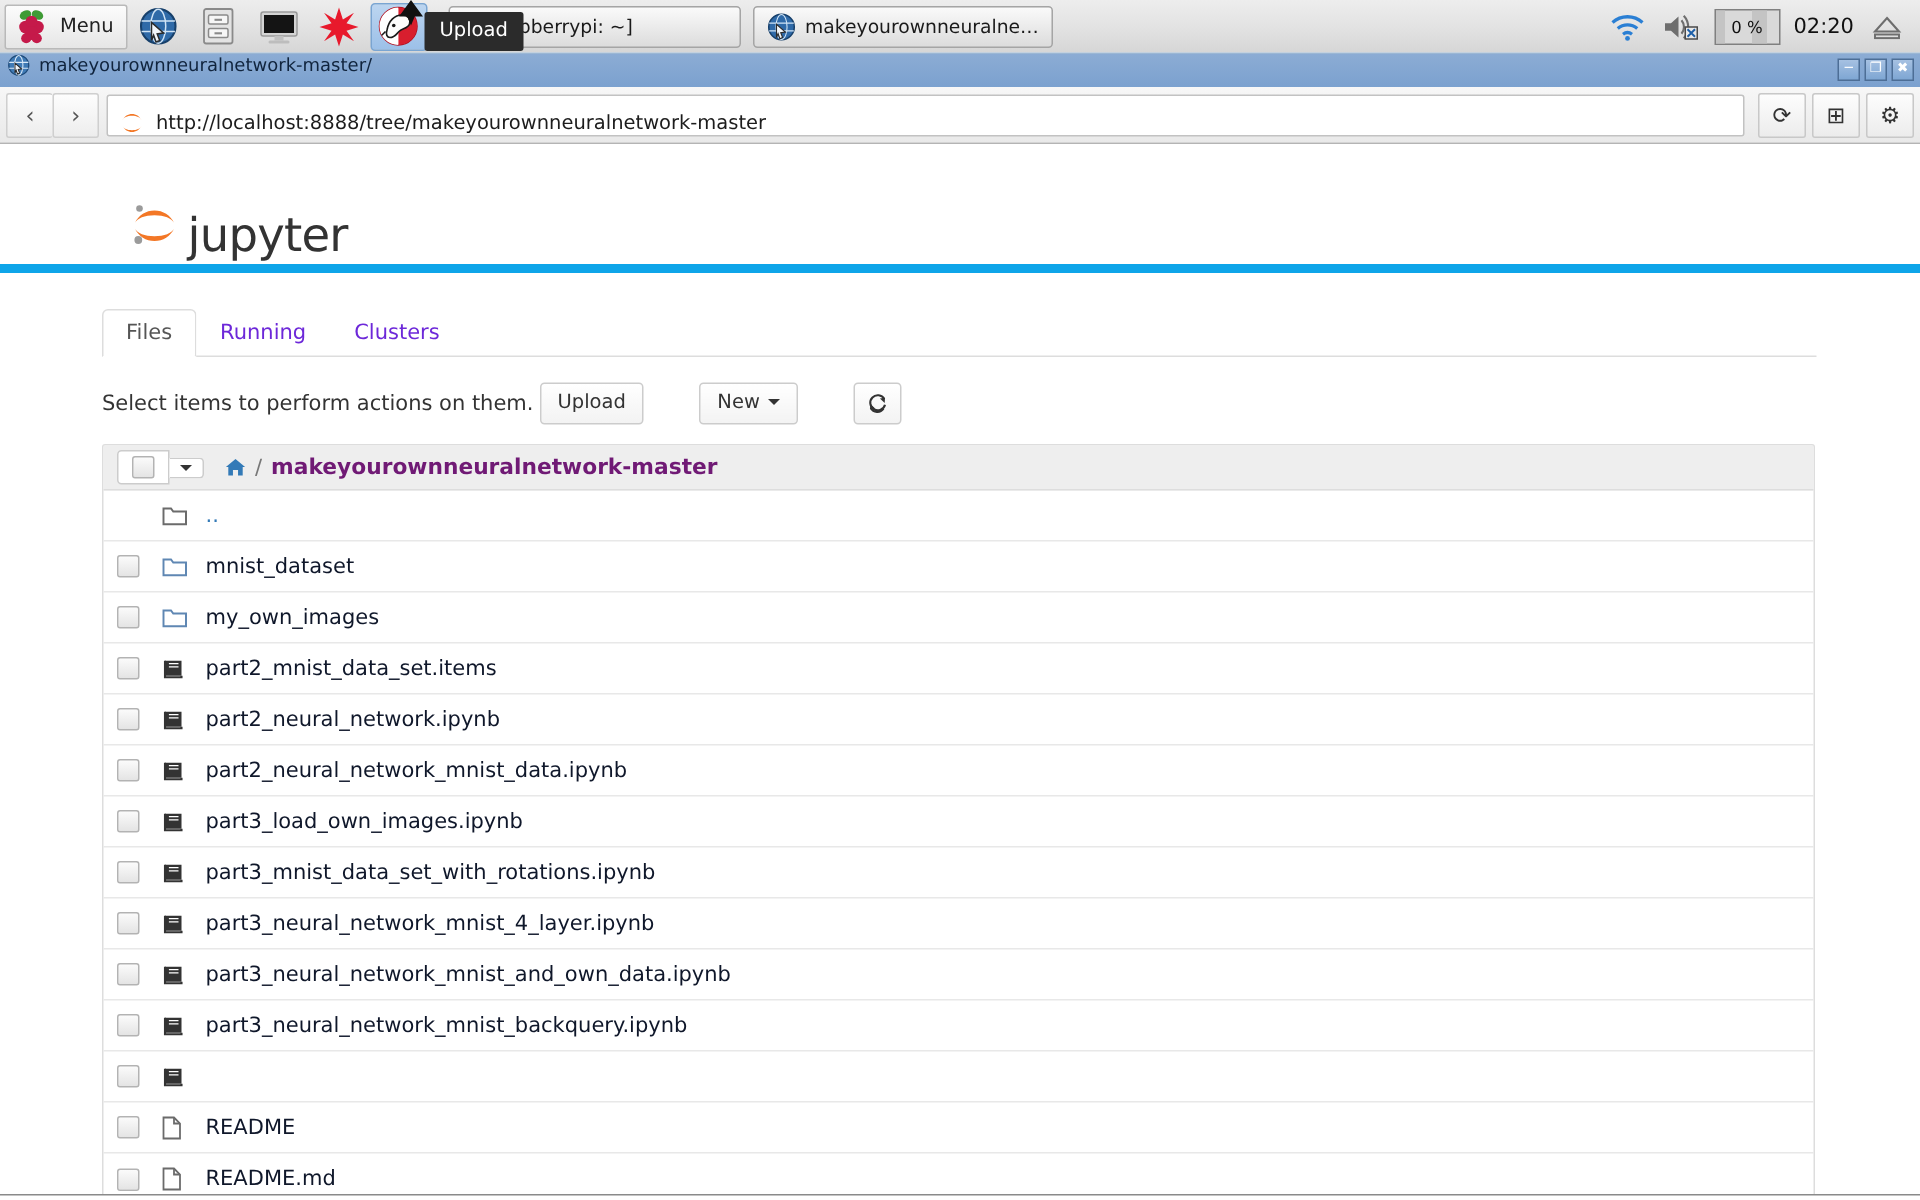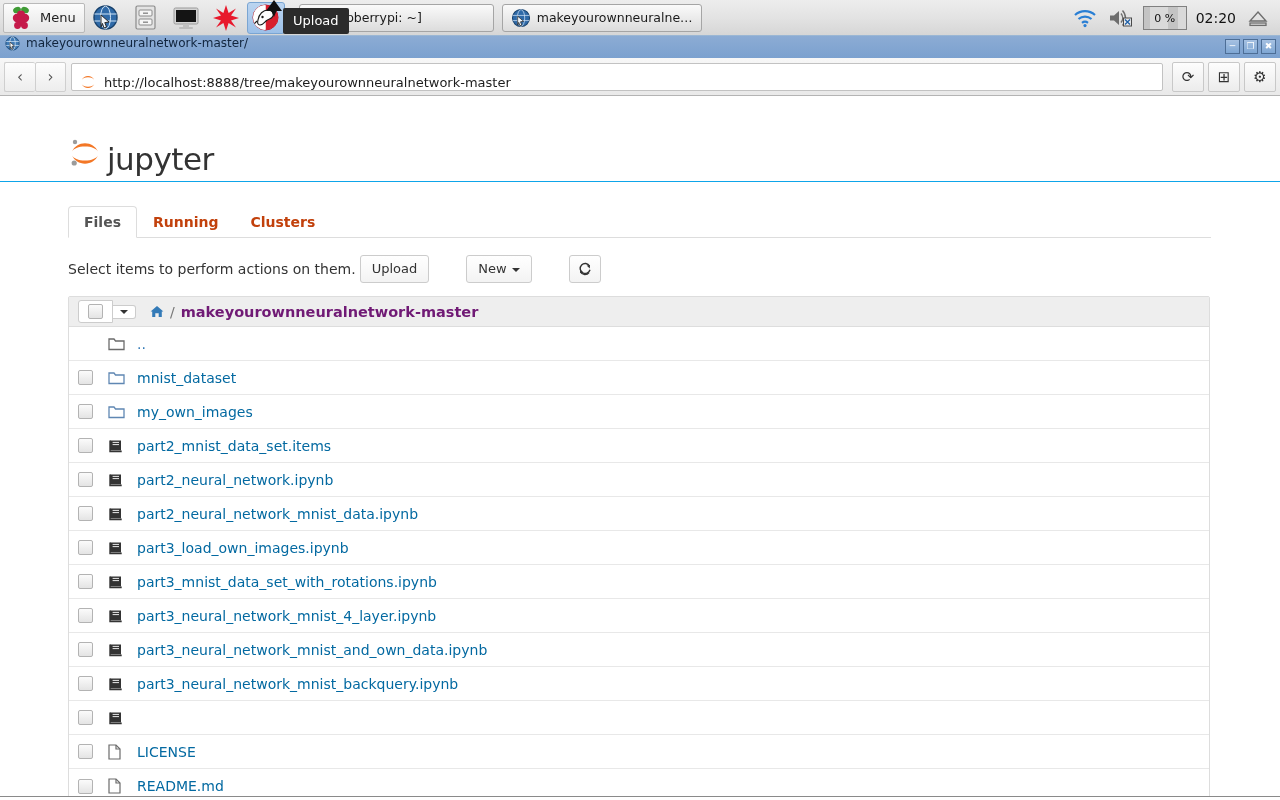--- a/index.html
+++ b/index.html
@@ -119,36 +119,36 @@
   }
 
   
   #page {
     position: absolute; top: 96px; left: 0;
     width: 1280px; height: 700px;
     background: #ffffff;
     overflow: hidden;
   }
   #jp-header {
-    height: 50px; padding-left: 68px; display: flex; align-items: center;
-    border-bottom: 1px solid #0ea5e9;
+    height: 50px; padding-left: 86px; display: flex; align-items: center;
+    border-bottom: 6px solid #0ea5e9;
   }
   #jp-logo { display: flex; align-items: baseline; }
   #jp-wordmark {
     font-size: 31px; color: #333333; font-weight: 400;
     letter-spacing: -0.5px; margin-left: 5px;
   }
   #tabbar {
     margin: 22px 0 0 68px; width: 1143px;
     border-bottom: 1px solid #dddddd;
-    display: flex; align-items: flex-end; height: 34px; font-weight: bold;
+    display: flex; align-items: flex-end; height: 34px;
   }
   .tab {
     padding: 8px 15px 7px 15px; font-size: 14px;
-    color: #c2410c; position: relative; top: 1px;
+    color: #6d28d9; position: relative; top: 1px;
     border: 1px solid transparent; border-radius: 4px 4px 0 0;
     line-height: 1.1;
   }
   .tab.active {
     color: #555555; background: #ffffff;
     border: 1px solid #dddddd; border-bottom-color: #ffffff;
   }
   #actionrow {
     margin: 17px 0 0 68px; width: 1143px;
     display: flex; align-items: center; justify-content: flex-start;
@@ -197,21 +197,21 @@
   #bc-path { color: #701a75; font-weight: bold; font-size: 14.5px; }
 
   .row {
     height: 34px; display: flex; align-items: center;
     padding: 0 9px; border-bottom: 1px solid #e8e8e8;
     font-size: 14px;
   }
   .row:last-child { border-bottom: none; }
   .row .cell-chk { width: 30px; flex: 0 0 30px; display:flex; align-items:center; }
   .row .cell-icon { width: 29px; flex: 0 0 29px; display:flex; align-items:center; }
-  .row .cell-name a { color: #0369a1; text-decoration: none; font-size: 14px; }
+  .row .cell-name a { color: #0f172a; text-decoration: none; font-size: 14px; }
   .row.parent .cell-name a { color: #337ab7; }
 
   svg { display: block; }
   #statusbar {
     position: absolute; left: 0; bottom: 0;
     width: 1280px; height: 4px;
     background: #ffffff; border-top: 1px solid #8a8a8a;
   }
 </style>
 </head>
@@ -617,21 +617,21 @@
       <div class="row">
         <span class="cell-chk">
             <span class="chk"></span>
           </span>
         <span class="cell-icon">
           <svg width="13" height="16" viewBox="0 0 13 16">
               <path d="M1 1 L8 1 L12 5 L12 15 L1 15 Z" fill="#fff" stroke="#6b6b6b" stroke-width="1.2"></path>
               <path d="M8 1 L8 5 L12 5" fill="none" stroke="#6b6b6b" stroke-width="1.2"></path>
             </svg>
         </span>
-        <span class="cell-name"><a>LICENSE</a></span>
+        <span class="cell-name"><a>README</a></span>
       </div>
 
       <div class="row">
         <span class="cell-chk">
             <span class="chk"></span>
           </span>
         <span class="cell-icon">
           <svg width="13" height="16" viewBox="0 0 13 16">
               <path d="M1 1 L8 1 L12 5 L12 15 L1 15 Z" fill="#fff" stroke="#6b6b6b" stroke-width="1.2"></path>
               <path d="M8 1 L8 5 L12 5" fill="none" stroke="#6b6b6b" stroke-width="1.2"></path>

